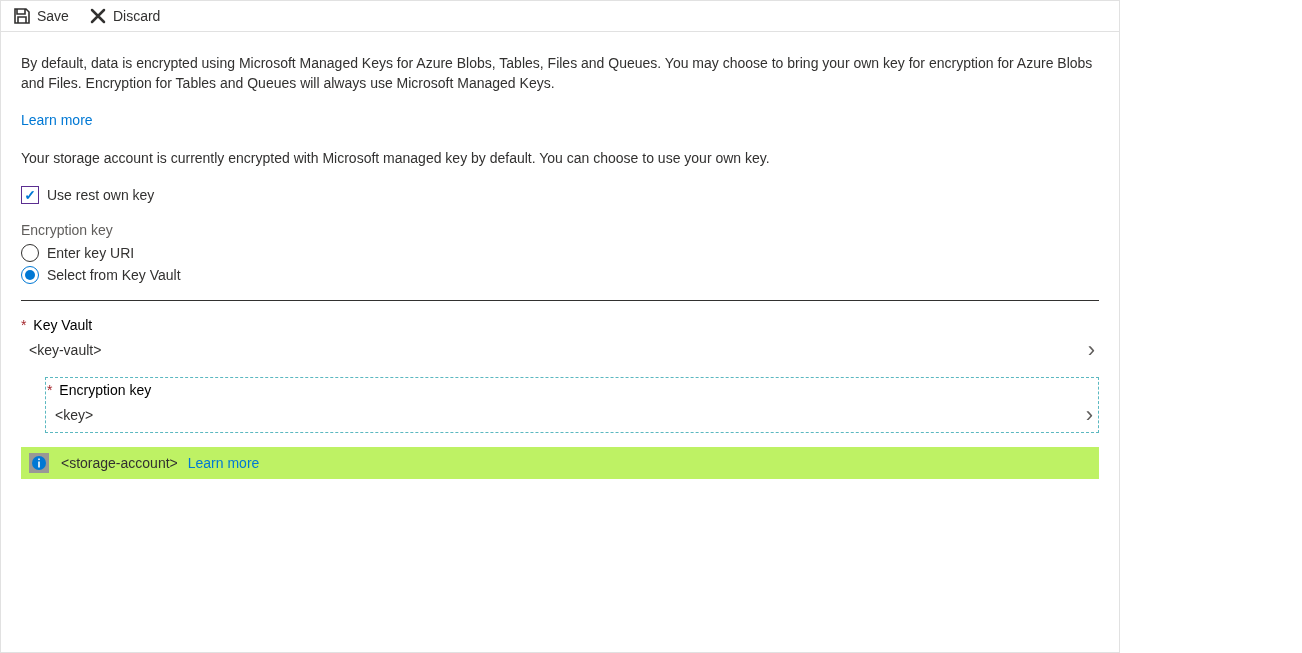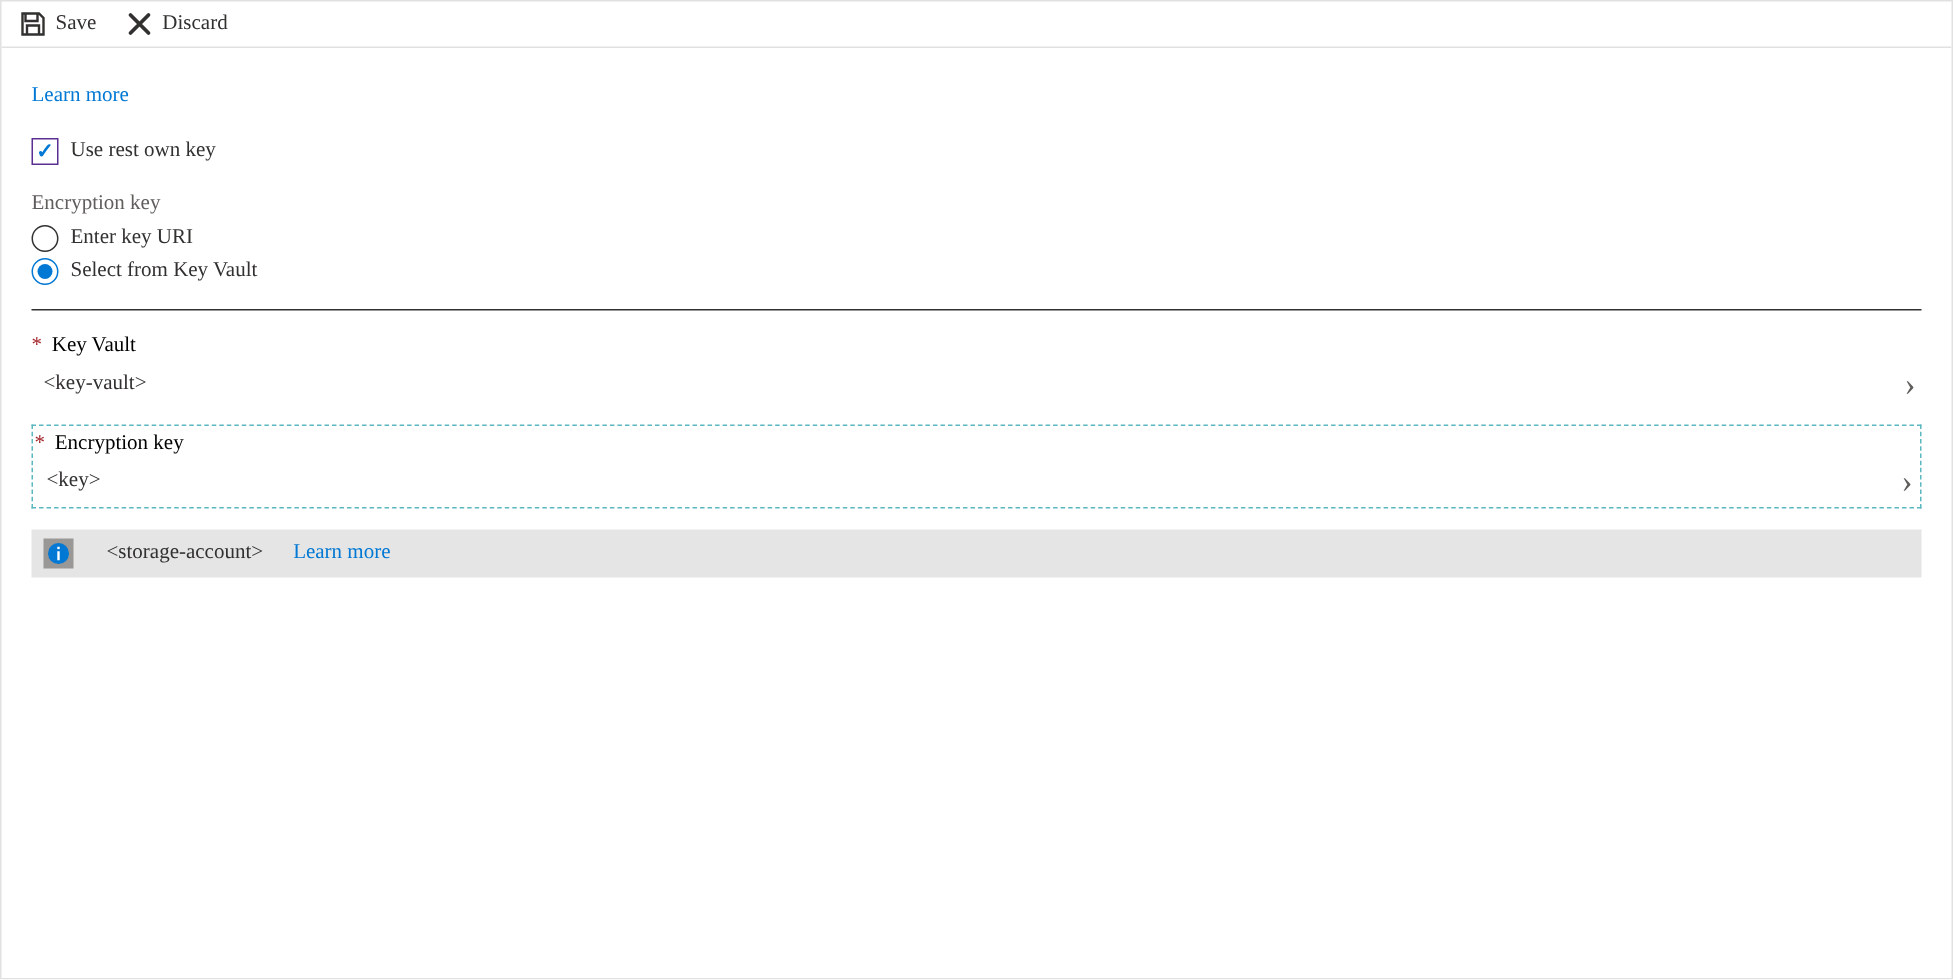--- a/index.html
+++ b/index.html
@@ -5,23 +5,22 @@
   * { box-sizing: border-box; }
   body {
     margin: 0;
     font-family: "Segoe UI", Arial, sans-serif;
     font-size: 14px;
     color: #323130;
     background: #fff;
   }
   .panel {
     border: 1px solid #e1e1e1;
-    width: 1302px;
+    width: 1120px;
     height: 653px;
-    font-family: Liberation Serif, serif;
   }
   .toolbar {
     display: flex;
     align-items: center;
     padding: 6px 12px;
     border-bottom: 1px solid #e1e1e1;
     gap: 20px;
   }
   .toolbar-btn {
     display: flex;
@@ -43,28 +42,28 @@
   .section-label { color:#605e5c; margin-top:6px; margin-bottom:6px; }
   .radio-row { display:flex; align-items:center; gap:8px; margin: 4px 0; }
   .radio {
     width: 18px; height: 18px; border: 1.5px solid #323130; border-radius:50%;
     display:flex; align-items:center; justify-content:center; flex-shrink:0;
   }
   .radio.selected { border-color:#0078d4; }
   .radio.selected::after { content:""; width:10px; height:10px; background:#0078d4; border-radius:50%; }
   .hr { border:0; border-top:1px solid #323130; margin:16px 0; }
   .field-block { margin: 8px 0 14px 0; position:relative; }
-  .field-block.focused { border:1px dashed #5bb8c0; padding:4px 1px; }
+  .field-block.focused { border:1px dashed #5bb8c0; padding:4px 1px;margin-left:24px; }
   .field-label { color:#000000; }
   .required { color:#a4262c; margin-right:3px; }
   .field-row { display:flex; align-items:center; justify-content:space-between; padding:4px 0 0 8px;text-align:center;}
   .field-value { color:#323130; }
   .chevron { color:#605e5c; font-size:22px; font-weight:300; padding-right:4px; }
   .info-bar {
-    background:#e5e5e5; padding:6px 8px; display:flex; align-items:center; gap:20px;
+    background:#bef264; padding:6px 8px; display:flex; align-items:center; gap:10px;
     margin-top:12px;
   }
   .info-icon-box { background:#999896; width:20px; height:20px; display:flex; align-items:center; justify-content:center; margin-right:2px;}
   .info-icon-box svg circle { fill:#0078d4; }
   .info-text { color:#323130; }
 </style>
 </head>
 <body>
 
 <div class="panel">
@@ -82,21 +81,23 @@
       <span class="icon">
         <svg width="18" height="18" viewBox="0 0 18 18">
             <path d="M3 3 L15 15 M15 3 L3 15" stroke="#323130" stroke-width="2.5" stroke-linecap="round"></path>
           </svg>
       </span>
       <span>Discard</span>
     </div>
   </div>
 
   <div class="content">
+    <p class="para">By default, data is encrypted using Microsoft Managed Keys for Azure Blobs, Tables, Files and Queues. You may choose to bring your own key for encryption for Azure Blobs and Files. Encryption for Tables and Queues will always use Microsoft Managed Keys.</p>
     <p class="para"><span class="link">Learn more</span></p>
+    <p class="para">Your storage account is currently encrypted with Microsoft managed key by default. You can choose to use your own key.</p>
 
     <div class="checkbox-row">
       <div class="checkbox">
         <span class="checkmark">✓</span>
       </div>
       <span>Use rest own key</span>
     </div>
 
     <div class="section-label">Encryption key</div>
     <div class="radio-row">

